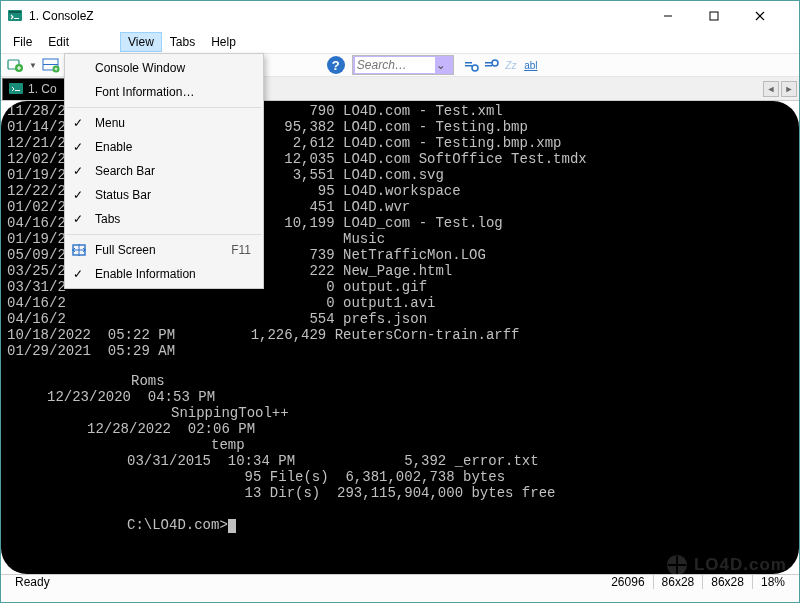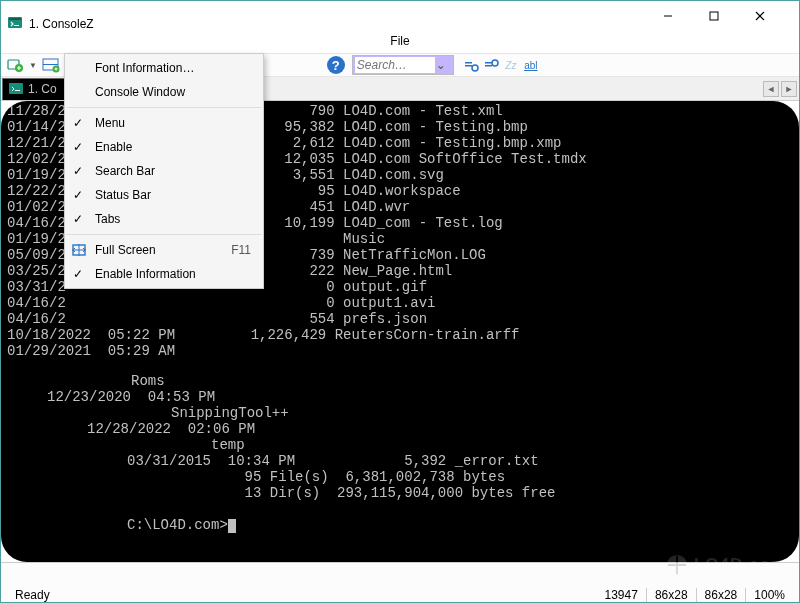--- a/index.html
+++ b/index.html
@@ -1,24 +1,24 @@
 <!DOCTYPE html>
 <html><head>
 <meta charset="utf-8">
 <style>
   * { box-sizing: border-box; }
   html, body { margin: 0; padding: 0; font-family: "Segoe UI", Tahoma, sans-serif; font-size: 12px; }
   .window { width: 800px; height: 603px; border: 1px solid #4ca0a0; background: #fff; display: flex; flex-direction: column; position: relative; }
-  .titlebar { height: 30px; display: flex; align-items: flex-end; padding: 0 16px 0 6px; background: #fff; }
+  .titlebar { height: 30px; display: flex; align-items: center; padding: 0 16px 0 6px; background: #fff; }
   .titlebar .title-icon { width: 16px; height: 16px; margin-right: 6px; display:flex; align-items:center; justify-content:center;}
   .titlebar .title-text { flex: 1; font-size: 12px; }
   .win-btns { display: flex; height: 100%; }
   .win-btn { width: 46px; height: 30px; display: flex; align-items: center; justify-content: center; font-size: 12px; }
 
-  .menubar { height: 22px; display: flex; align-items: center; padding: 0 4px; border-bottom: 0; flex-direction: column; }
+  .menubar { height: 22px; display: flex; align-items: center; padding: 0 4px; border-bottom: 0; }
   .menu-item { padding: 3px 8px; cursor: default; }
   .menu-item.open { background: #cce8ff; border: 1px solid #99d1ff; padding: 2px 7px; margin-left: 43px; }
 
   .toolbar { height: 24px; display: flex; align-items: center; padding: 0 4px; gap: 4px; border-top: 1px solid #e6e6e6; border-bottom: 1px solid #e6e6e6; background: #fcfcfc; overflow:hidden;}
   .toolbar .sep { width: 1px; height: 18px; background: #ccc; margin: 0 2px; }
   .toolbar .tb-btn { width: 20px; height: 20px; display: flex; align-items: center; justify-content: center; position: relative; }
   .toolbar .help-icon { width:18px; height:18px; border-radius:50%; background:#2a72c8; color:#fff; font-weight:bold; font-size:13px; display:flex; align-items:center; justify-content:center; }
   .search-box { flex: 0 0 102px; height: 20px; border: 1px solid #bbb; display: flex; align-items: center; padding: 0 2px; background:#c4b5fd; margin-left:2px;}
   .search-box input { border: none; outline: none; width: 80px; font-size: 12px; font-style: italic; color: #777; }
   .search-box .dd { width:12px; text-align:center; color:#555; }
@@ -28,21 +28,21 @@
 
   .tabstrip { height: 24px; display: flex; align-items: center; background: #f0f0f0; border-bottom: 1px solid #ccc; position: relative;}
   .tab { height: 22px; padding: 0 10px 0 6px; display: flex; align-items: center; gap: 5px; background: #000; color: #c0c0c0; border: 1px solid #666; border-bottom: none; font-size: 12px; margin-left: 1px; position:relative; }
   .tab .tab-icon { width:14px; height:14px; }
   .tabstrip .scroll-btns { position:absolute; right:2px; display:flex; gap:2px; }
   .scroll-btns .sb { width:16px; height:16px; background:#e8e8e8; border:1px solid #bbb; display:flex; align-items:center; justify-content:center; font-size:9px; color:#666; }
 
   .terminal { flex: 1; background: #000; color: #c0c0c0; font-family: "Consolas", "Courier New", monospace; font-size: 14px; line-height: 16px; padding: 2px 6px; overflow: hidden; white-space: pre; border-radius: 26px; }
   .terminal .cursor { background:#c0c0c0; display:inline-block; width:8px; height:14px; vertical-align:text-bottom; }
 
-  .statusbar { height: 40px; border-top: 1px solid #ccc; display: flex; align-items: flex-end; padding: 0 6px; font-size: 12px; background:#fcfcfc; }
+  .statusbar { height: 28px; border-top: 1px solid #ccc; display: flex; align-items: flex-start; padding: 0 6px; font-size: 12px; background:#fcfcfc; }
   .statusbar .cell { padding: 0 8px; }
   .statusbar .sep { width:1px; height:14px; background:#ccc; }
   .statusbar .grow { flex:1; }
 
   .dropdown { position: absolute; left: 63px; top: 52px; width: 200px; background: #f5f5f5; border: 1px solid #ccc; box-shadow: 2px 3px 6px rgba(0,0,0,0.25); z-index: 10; padding: 2px 0; }
   .dropdown .dd-item { height: 24px; display: flex; align-items: center; padding: 0 12px 0 30px; position: relative; font-size:12px; }
   .dropdown .dd-item .chk { position:absolute; left:8px; font-size:12px; }
   .dropdown .dd-item .fs-icon { position:absolute; left:6px; width:16px; height:16px; }
   .dropdown .dd-item .accel { margin-left:auto; color:#555; }
   .dropdown hr { border:none; border-top:1px solid #ddd; margin:3px 1px; }
@@ -180,35 +180,35 @@
 12/28/2022  02:06 PM    <dir>          temp
 03/31/2015  10:34 PM             5,392 _error.txt
               95 File(s)  6,381,002,738 bytes
               13 Dir(s)  293,115,904,000 bytes free
 
 C:\LO4D.com&gt;<span class="cursor"></span></dir></dir></dir></div>
 
   <div class="statusbar">
     <div class="cell">Ready</div>
     <div class="grow"></div>
-    <div class="cell">13947</div>
+    <div class="cell">26096</div>
     <div class="sep"></div>
     <div class="cell">86x28</div>
     <div class="sep"></div>
     <div class="cell">86x28</div>
     <div class="sep"></div>
-    <div class="cell">100%</div>
+    <div class="cell">18%</div>
   </div>
 
   <div class="dropdown">
     <div class="dd-item">
+        <span>Console Window</span>
+      </div>
+    <div class="dd-item">
         <span>Font Information…</span>
-      </div>
-    <div class="dd-item">
-        <span>Console Window</span>
       </div>
     <hr>
     <div class="dd-item">
         <span class="chk">✓</span>
         <span>Menu</span>
       </div>
     <div class="dd-item">
         <span class="chk">✓</span>
         <span>Enable</span>
       </div>

